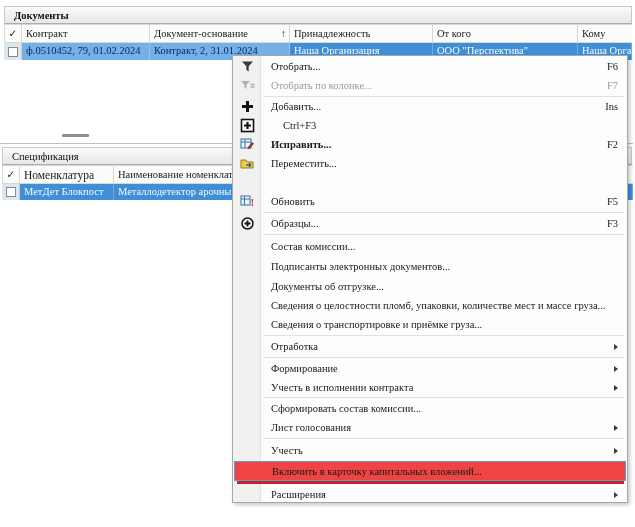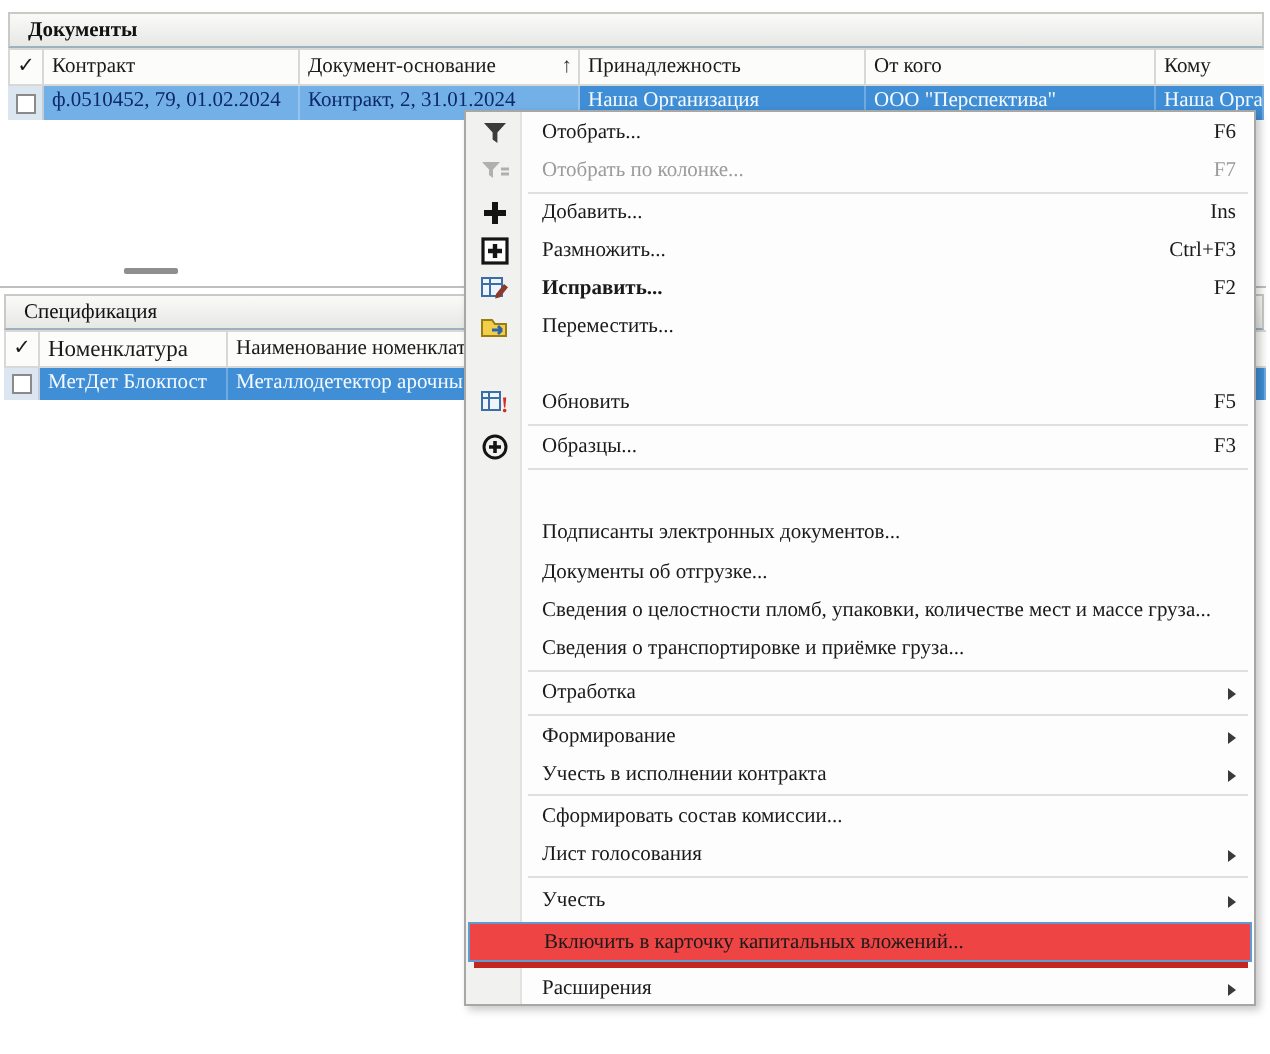--- a/index.html
+++ b/index.html
@@ -177,21 +177,20 @@
       <span class="mi-sc">Ins</span>
     </div>
 
     <div class="mi" style="top:60px">
       <span class="mi-icon">
         <svg width="15" height="15">
             <rect x="1.5" y="1.5" width="12" height="12" fill="#fff" stroke="#141414" stroke-width="1.6"></rect>
             <path d="M7.5 4v7M4 7.5h7" stroke="#141414" stroke-width="2.2"></path>
           </svg>
       </span>
-      <span class="mi-label">Размножить...</span>
       <span class="mi-sc">Ctrl+F3</span>
     </div>
 
     <div class="mi bold" style="top:79px">
       <span class="mi-icon">
         <svg width="15" height="15">
             <rect x="1" y="2" width="10" height="9" fill="#eef4fb" stroke="#3a6ea5"></rect>
             <path d="M1 5h10M5 2v9" stroke="#3a6ea5"></path>
             <path d="M8 10l4-5 2 1.6-4 5-2.4.6z" fill="#8b3a2a"></path>
           </svg>
@@ -231,20 +230,23 @@
             <circle cx="7.5" cy="7.5" r="5.5" fill="none" stroke="#141414" stroke-width="1.5"></circle>
             <path d="M7.5 4.5v6M4.5 7.5h6" stroke="#141414" stroke-width="1.8"></path>
           </svg>
       </span>
       <span class="mi-label">Образцы...</span>
       <span class="mi-sc">F3</span>
     </div>
 
     <div class="menu-sep" style="top:178px"></div>
 
+    <div class="mi" style="top:181px">
+      <span class="mi-label">Состав комиссии...</span>
+    </div>
     <div class="mi" style="top:201px">
       <span class="mi-label">Подписанты электронных документов...</span>
     </div>
     <div class="mi" style="top:221px">
       <span class="mi-label">Документы об отгрузке...</span>
     </div>
     <div class="mi" style="top:240px">
       <span class="mi-label">Сведения о целостности пломб, упаковки, количестве мест и массе груза...</span>
     </div>
     <div class="mi" style="top:259px">

